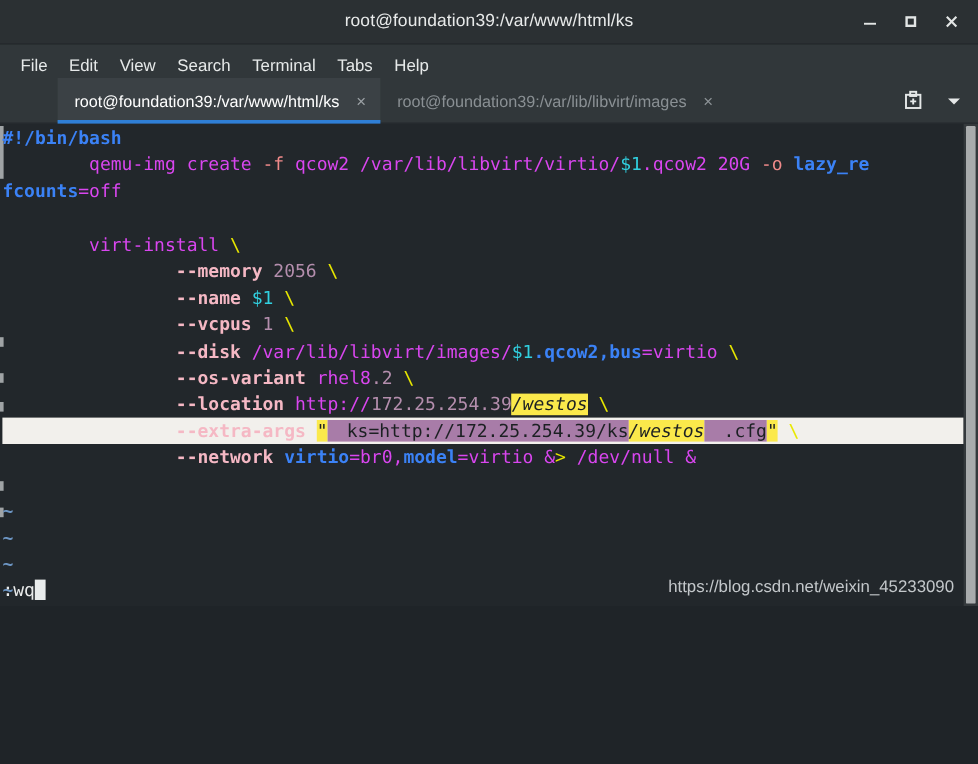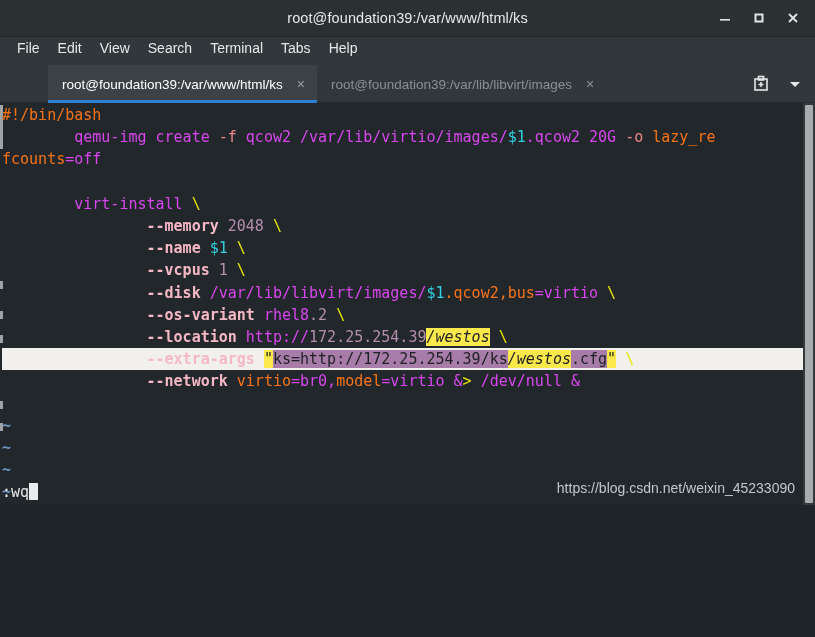--- a/index.html
+++ b/index.html
@@ -62,21 +62,21 @@
     font-size: 15px;
     cursor: default;
   }
   .win-btn svg { display: block; }
 
   
   .menubar {
     height: 28px;
     background: #31373a;
     display: flex;
-    align-items: flex-start;
+    align-items: flex-end;
     padding-left: 8px;
     flex: 0 0 auto;
   }
   .menu-item {
     color: #e6e9e9;
     font-family: "Liberation Sans", sans-serif;
     font-size: 14px;
     padding: 3px 9px;
     cursor: default;
     white-space: nowrap;
@@ -169,33 +169,33 @@
   .line {
     white-space: pre;
     height: 22.2px;
     color: #e8eaea;
   }
   .line.hl-line {
     background: #f2f0ec;
   }
 
   
-  .c-cyan    { color: #f97316; font-weight: normal; }
+  .c-cyan    { color: #3b82f6; font-weight: bold; }
   .c-cyan-n  { color: #31d0e0; }
   .c-white   { color: #d946ef; }
   .c-pink    { color: #f5b8c4; font-weight: bold; }
   .c-salmon  { color: #f08a8a; }
   .c-purple  { color: #b48ead; }
   .c-yellow  { color: #e8e800; }
   .c-tilde   { color: #6d96c4; font-weight: bold; }
   .c-dark    { color: #1c2023; }
 
   
   .m-yellow  { background: #fbe94b; color: #1c2023; font-style: italic; }
-  .m-purple  { background: #a87ca8; color: #1c2023; }
+  .m-purple  { background: #a87ca8; color: #1c2023; padding-left: 16px; }
 
   
   .statusline {
     position: absolute;
     left: 0; bottom: 2px;
     color: #e8eaea;
     white-space: pre;
     font-size: 15px;
     padding-left: 2px;
   }
@@ -320,29 +320,29 @@
       <div class="nub" style="top:298px;height:8px;"></div>
       <div class="nub" style="top:320px;height:8px;"></div>
       <div class="nub" style="top:455px;height:10px;"></div>
       <div class="nub" style="top:488px;height:9px;"></div>
     </div>
 
     <div class="term-inner">
 
       <div class="line"><span class="c-cyan">#!/bin/bash</span></div>
 
-      <div class="line"><span>        </span><span class="c-white">qemu-img create </span><span class="c-salmon">-f</span><span class="c-white"> qcow2 /var/lib/virtio/images/</span><span class="c-cyan-n">$1</span><span class="c-white">.qcow2 20G </span><span class="c-salmon">-o</span><span> </span><span class="c-cyan">lazy_re</span></div>
+      <div class="line"><span>        </span><span class="c-white">qemu-img create </span><span class="c-salmon">-f</span><span class="c-white"> qcow2 /var/lib/libvirt/virtio/</span><span class="c-cyan-n">$1</span><span class="c-white">.qcow2 20G </span><span class="c-salmon">-o</span><span> </span><span class="c-cyan">lazy_re</span></div>
 
       <div class="line"><span class="c-cyan">fcounts</span><span class="c-white">=off</span></div>
 
       <div class="line">&nbsp;</div>
 
       <div class="line"><span>        </span><span class="c-white">virt-install</span><span> </span><span class="c-yellow">\</span></div>
 
-      <div class="line"><span>                </span><span class="c-pink">--memory</span><span> </span><span class="c-purple">2048</span><span> </span><span class="c-yellow">\</span></div>
+      <div class="line"><span>                </span><span class="c-pink">--memory</span><span> </span><span class="c-purple">2056</span><span> </span><span class="c-yellow">\</span></div>
 
       <div class="line"><span>                </span><span class="c-pink">--name</span><span> </span><span class="c-cyan-n">$1</span><span> </span><span class="c-yellow">\</span></div>
 
       <div class="line"><span>                </span><span class="c-pink">--vcpus</span><span> </span><span class="c-purple">1</span><span> </span><span class="c-yellow">\</span></div>
 
       <div class="line"><span>                </span><span class="c-pink">--disk</span><span class="c-white"> /var/lib/libvirt/images/</span><span class="c-cyan-n">$1</span><span class="c-cyan">.qcow2,bus</span><span class="c-white">=virtio</span><span> </span><span class="c-yellow">\</span></div>
 
       <div class="line"><span>                </span><span class="c-pink">--os-variant</span><span class="c-white"> rhel8</span><span class="c-purple">.2</span><span> </span><span class="c-yellow">\</span></div>
 
       <div class="line"><span>                </span><span class="c-pink">--location</span><span class="c-white"> http://</span><span class="c-purple">172.25.254.39</span><span class="m-yellow">/westos</span><span> </span><span class="c-yellow">\</span></div>

